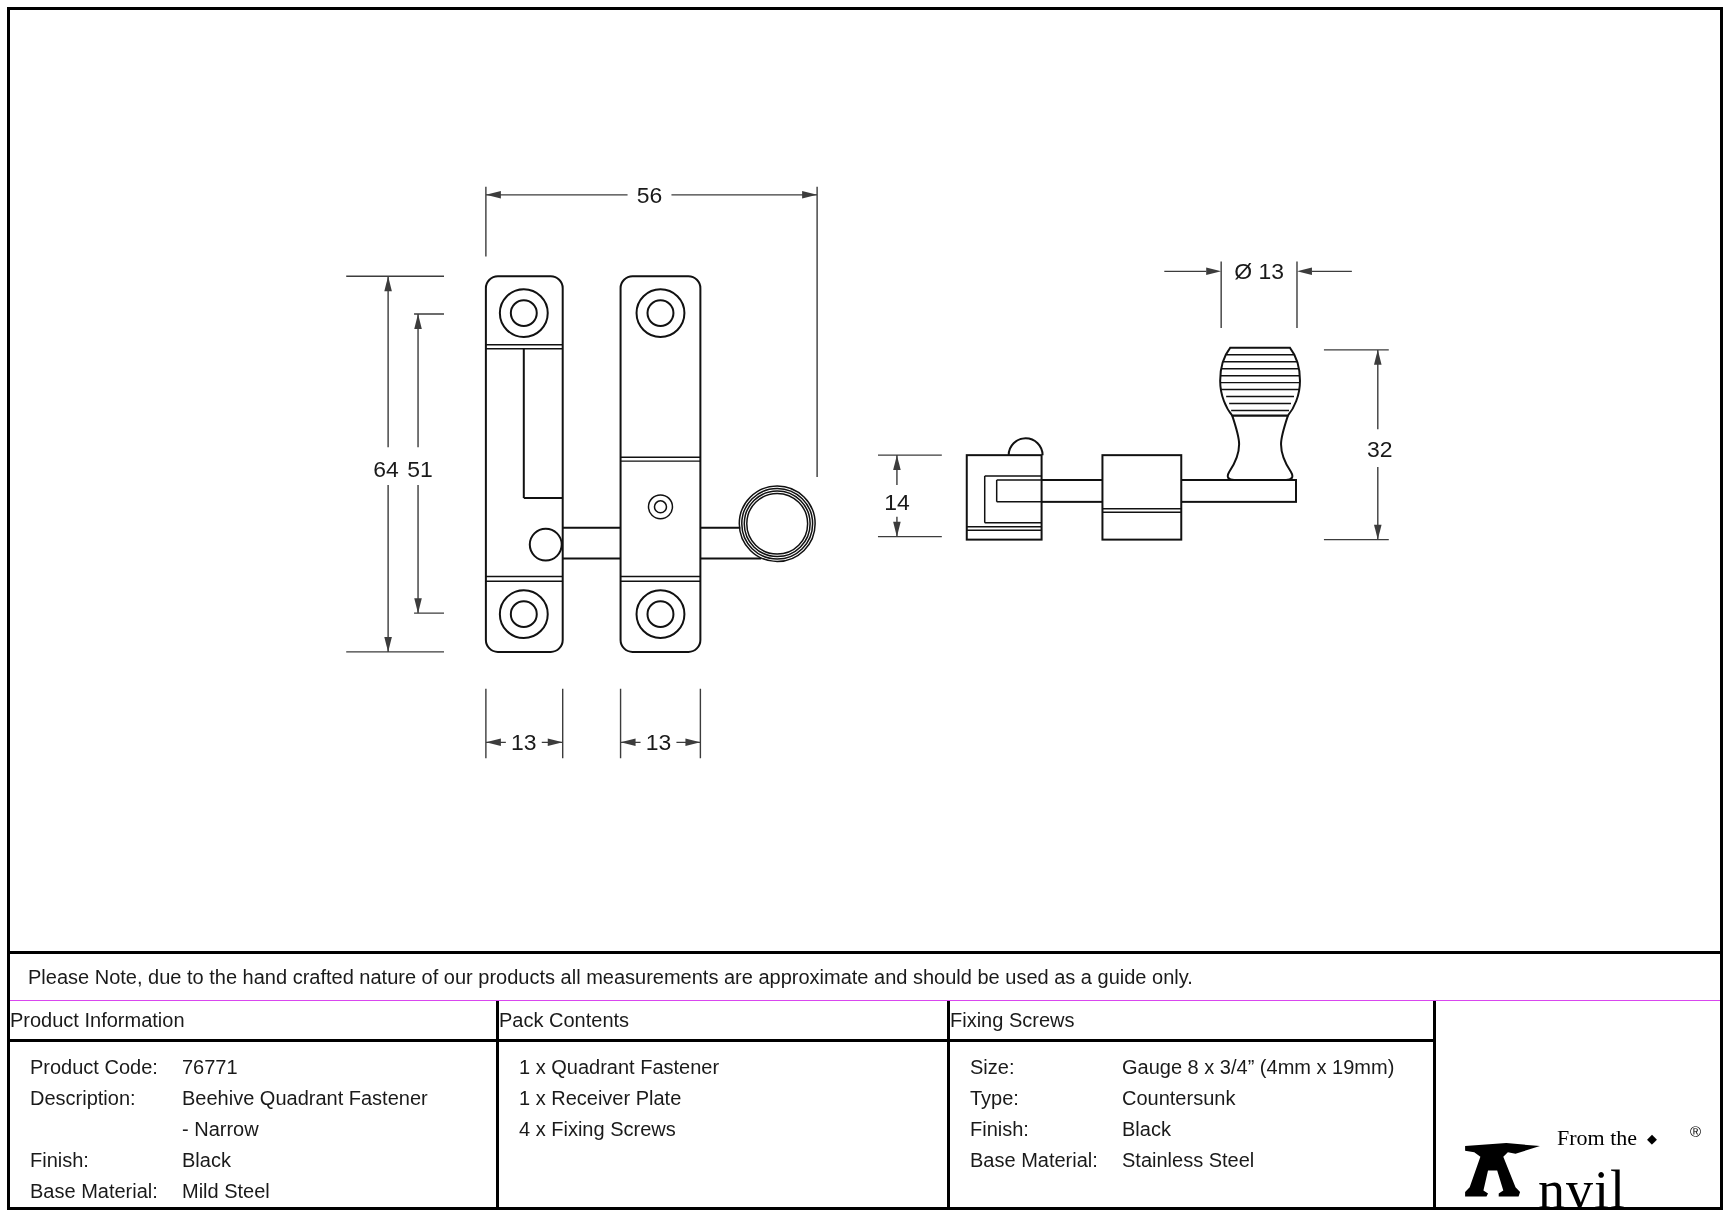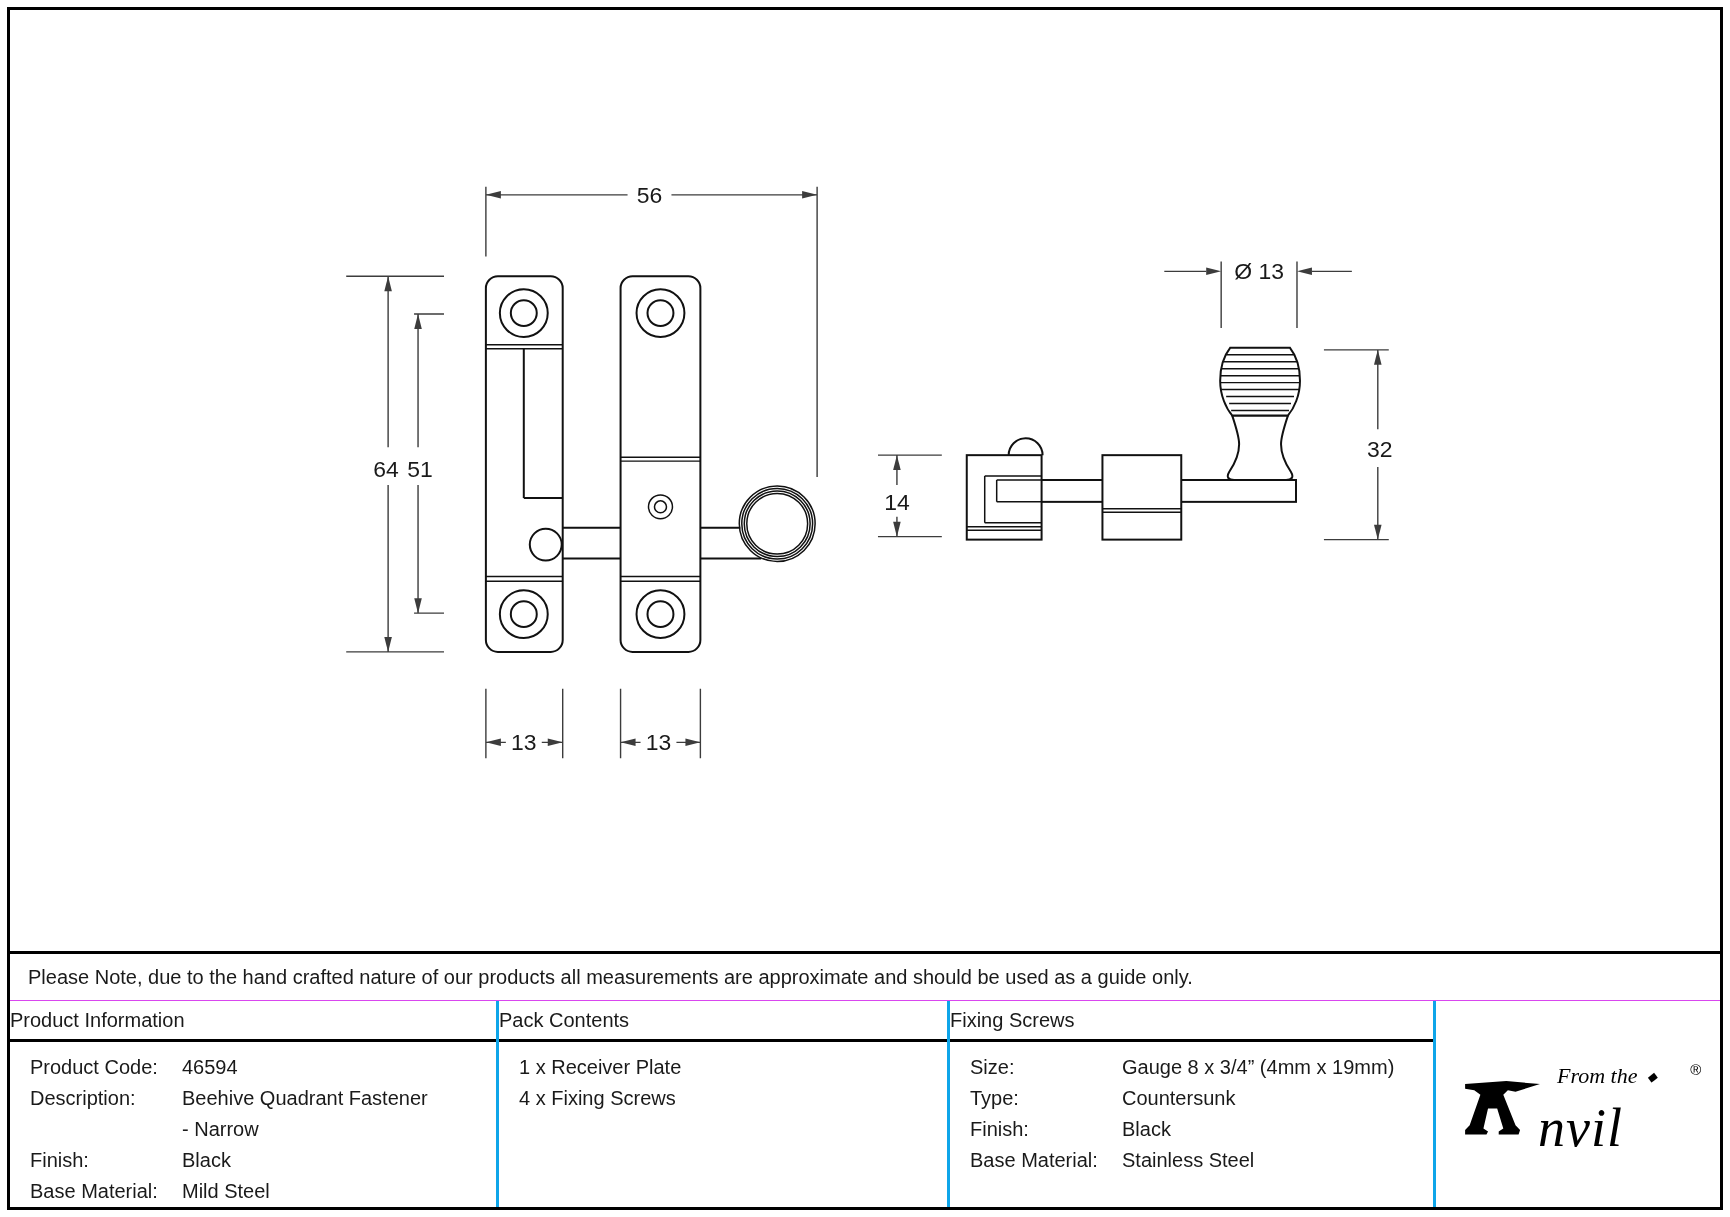--- a/index.html
+++ b/index.html
@@ -6,25 +6,25 @@
   .page{width:1730px;height:1217px;background:#fff;box-sizing:border-box;padding:7px;
         font-family:"Liberation Sans",sans-serif;color:#1a1a1a;}
   .frame{width:100%;height:100%;border:3px solid #000;box-sizing:border-box;
          display:flex;flex-direction:column;}
   .drawing-area{flex:1 1 auto;min-height:0;position:relative;}
   .drawing-area svg{width:100%;height:100%;display:block;}
   .note-row{flex:0 0 50px;border-top:3px solid #000;border-bottom:1px solid #d946ef;
             display:flex;align-items:center;padding-left:18px;font-size:20px;box-sizing:border-box;}
   .info-table{flex:0 0 205px;display:flex;box-sizing:border-box;}
   .col{box-sizing:border-box;display:flex;flex-direction:column;}
-  .col + .col{border-left:3px solid #0ea5e9;}
+  .col + .col{border-left:3px solid #000000;}
   .col1{flex:0 0 486px;}
   .col2{flex:0 0 451px;}
   .col3{flex:0 0 486px;}
-  .col4{flex:1 1 auto;align-items:center;justify-content:center;font-style:italic;}
+  .col4{flex:1 1 auto;align-items:center;justify-content:flex-end;}
   .cell-header{flex:0 0 41px;border-bottom:3px solid #000;display:flex;align-items:center;
                font-size:20px;box-sizing:border-box;}
   .cell-body{flex:1 1 auto;padding:10px 6px 0 20px;font-size:20px;line-height:31px;box-sizing:border-box;}
   .kv{display:grid;grid-template-columns:152px 1fr;}
   .kv .val{white-space:pre-line;}
   .list-item{display:block;}
   
   .logo{position:relative;width:238px;height:82px;}
   .logo svg{position:absolute;left:0;bottom:2px;}
   .logo-wordmark{position:absolute;left:79px;bottom:-10px;font-family:"Liberation Serif",serif;
@@ -166,41 +166,42 @@
       <span>Please Note, due to the hand crafted nature of our products all measurements are approximate and should be used as a guide only.</span>
     </div>
 
     <div class="info-table">
 
       <div class="col col1">
         <div class="cell-header">Product Information</div>
         <div class="cell-body">
           <div class="kv">
             <span class="lbl">Product Code:</span>
-            <span class="val">46594</span>
+            <span class="val">76771</span>
           </div>
           <div class="kv">
             <span class="lbl">Description:</span>
             <span class="val">Beehive Quadrant Fastener
 - Narrow</span>
           </div>
           <div class="kv">
             <span class="lbl">Finish:</span>
             <span class="val">Black</span>
           </div>
           <div class="kv">
             <span class="lbl">Base Material:</span>
             <span class="val">Mild Steel</span>
           </div>
         </div>
       </div>
 
       <div class="col col2">
         <div class="cell-header">Pack Contents</div>
         <div class="cell-body">
+          <span class="list-item">1 x Quadrant Fastener</span>
           <span class="list-item">1 x Receiver Plate</span>
           <span class="list-item">4 x Fixing Screws</span>
         </div>
       </div>
 
       <div class="col col3">
         <div class="cell-header">Fixing Screws</div>
         <div class="cell-body">
           <div class="kv">
             <span class="lbl">Size:</span>

